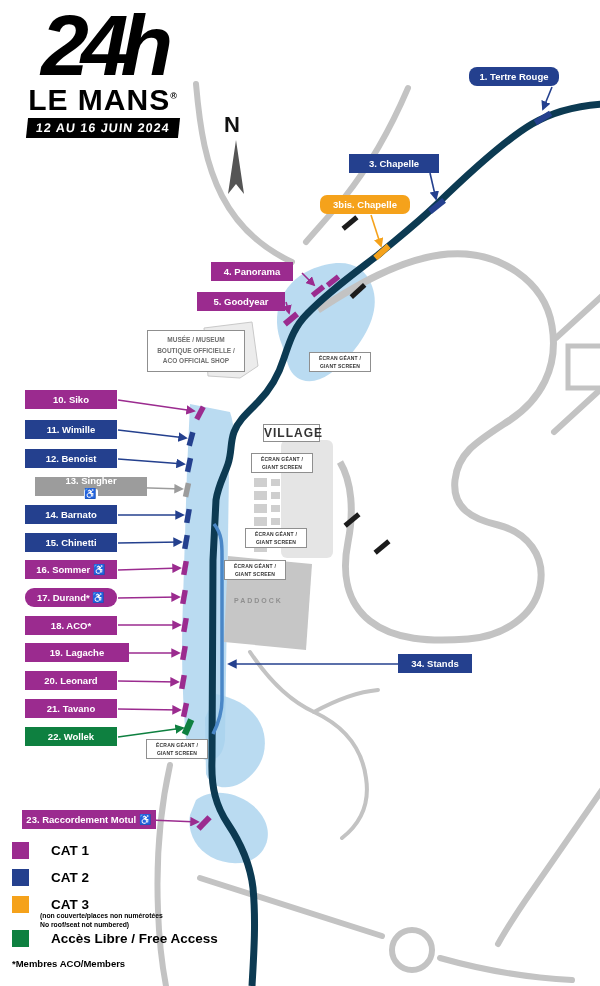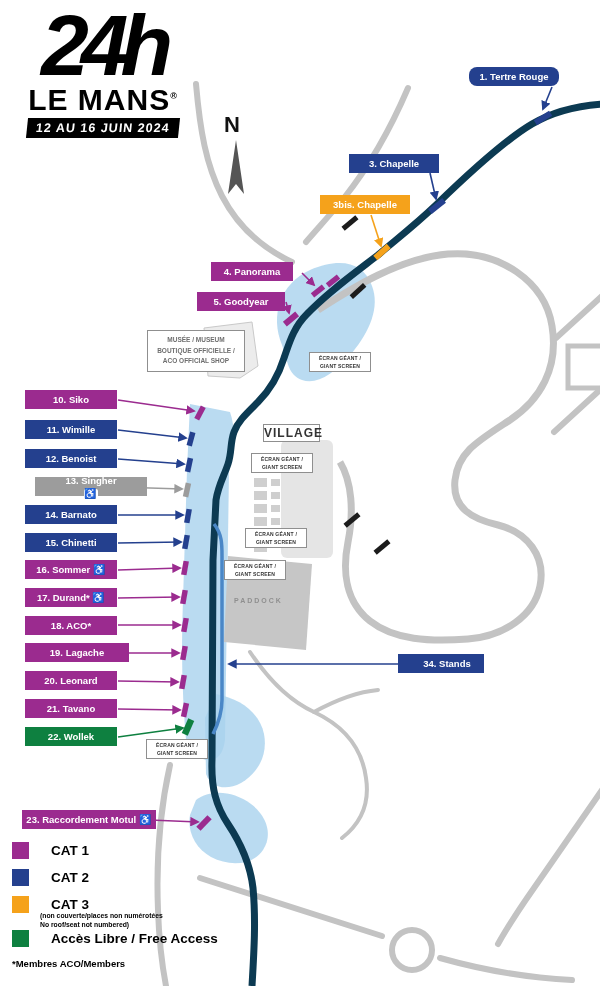--- a/index.html
+++ b/index.html
@@ -20,21 +20,21 @@
   .logo-reg{font-size:9px;vertical-align:super;}
   .logo-banner{display:inline-block;background:#000;color:#fff;font-weight:bold;
                font-size:12.5px;letter-spacing:1px;padding:3px 9px;margin-top:3px;
                transform:skewX(-6deg);}
   .compass-n{position:absolute;left:224px;top:112px;font-weight:bold;font-size:22px;color:#111;}
 
   
   .tl{position:absolute;height:19px;display:flex;align-items:center;justify-content:center;
       gap:3px;color:#fff;font-weight:bold;font-size:9.5px;white-space:nowrap;}
   .cat1{background:var(--cat1);} .cat2{background:var(--cat2);}
-  .cat3{background:var(--cat3);} .free{background:var(--free);}
+  .cat3{background:var(--cat3);border-radius:7px;} .free{background:var(--free);}
   .singher{background:var(--singher);}
   .wc{font-size:10px;line-height:1;}
   .wc-blue{color:#2456a0;background:#fff;border-radius:2px;padding:0 1px;}
 
   
   .white-box{position:absolute;background:#fff;border:1px solid #8f8f8f;color:#5f5f5f;
              font-weight:bold;text-align:center;display:flex;flex-direction:column;
              justify-content:center;box-sizing:border-box;}
   .musee-box{width:98px;height:42px;font-size:6.5px;line-height:1.6;color:#6e6e6e;}
   .village-box{width:57px;height:18px;font-size:12px;letter-spacing:1px;color:#333;}
@@ -250,21 +250,21 @@
   <div class="tl cat2" style="left:25px;top:505px;width:92px;">
     <span>14. Barnato</span>
     </div>
   <div class="tl cat2" style="left:25px;top:533px;width:92px;">
     <span>15. Chinetti</span>
     </div>
   <div class="tl cat1" style="left:25px;top:560px;width:92px;">
     <span>16. Sommer</span>
     <span class="wc">♿</span>
     </div>
-  <div class="tl cat1" style="left:25px;top:588px;width:92px;">
+  <div class="tl cat1" style="left:25px;top:588px;width:92px;border-radius:9px;">
     <span>17. Durand*</span>
     <span class="wc">♿</span>
     </div>
   <div class="tl cat1" style="left:25px;top:616px;width:92px;">
     <span>18. ACO*</span>
     </div>
   <div class="tl cat1" style="left:25px;top:643px;width:104px;">
     <span>19. Lagache</span>
     </div>
   <div class="tl cat1" style="left:25px;top:671px;width:92px;">
@@ -274,21 +274,21 @@
     <span>21. Tavano</span>
     </div>
   <div class="tl free" style="left:25px;top:727px;width:92px;">
     <span>22. Wollek</span>
     </div>
 
   <div class="tl cat1" style="left:22px;top:810px;width:134px;">
     <span>23. Raccordement Motul</span>
     <span class="wc">♿</span>
     </div>
-  <div class="tl cat2" style="left:398px;top:654px;width:74px;padding-left:12px;">
+  <div class="tl cat2" style="left:398px;top:654px;width:74px;">
     <span>34. Stands</span>
     </div>
 
   <div class="legend-row" style="left:12px;top:842px;">
     <div class="sw" style="background:var(--cat1);"></div>
     <div class="legend-label">CAT 1</div>
   </div>
   <div class="legend-row" style="left:12px;top:869px;">
     <div class="sw" style="background:var(--cat2);"></div>
     <div class="legend-label">CAT 2</div>

